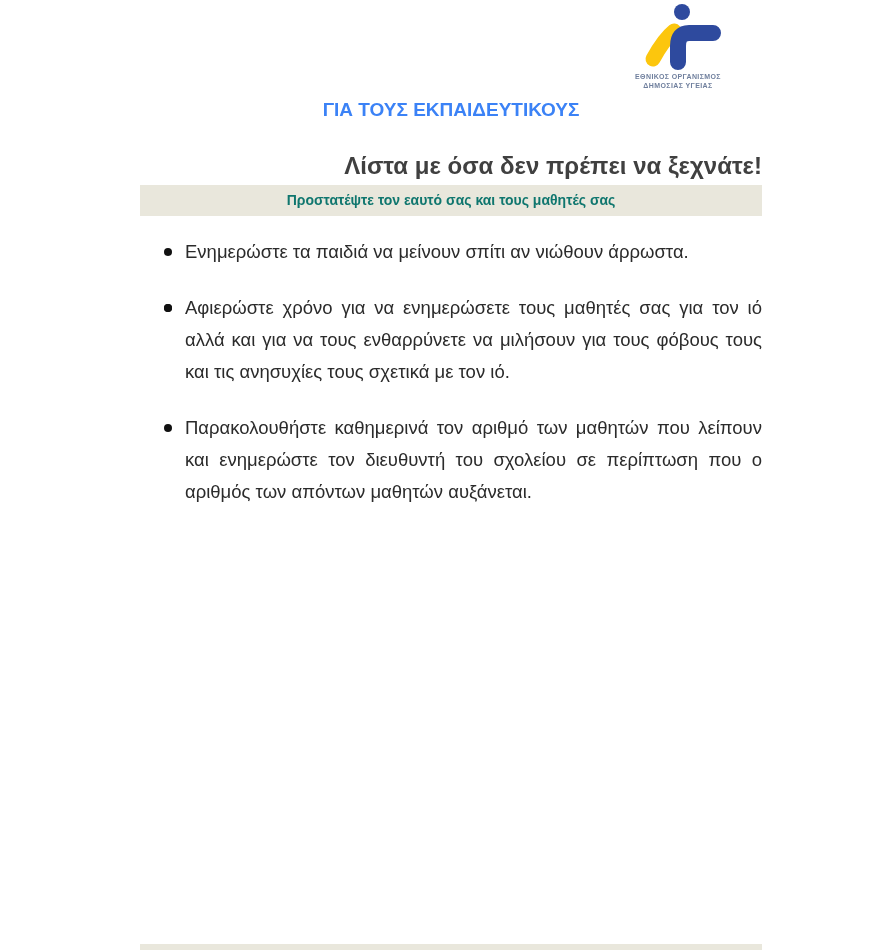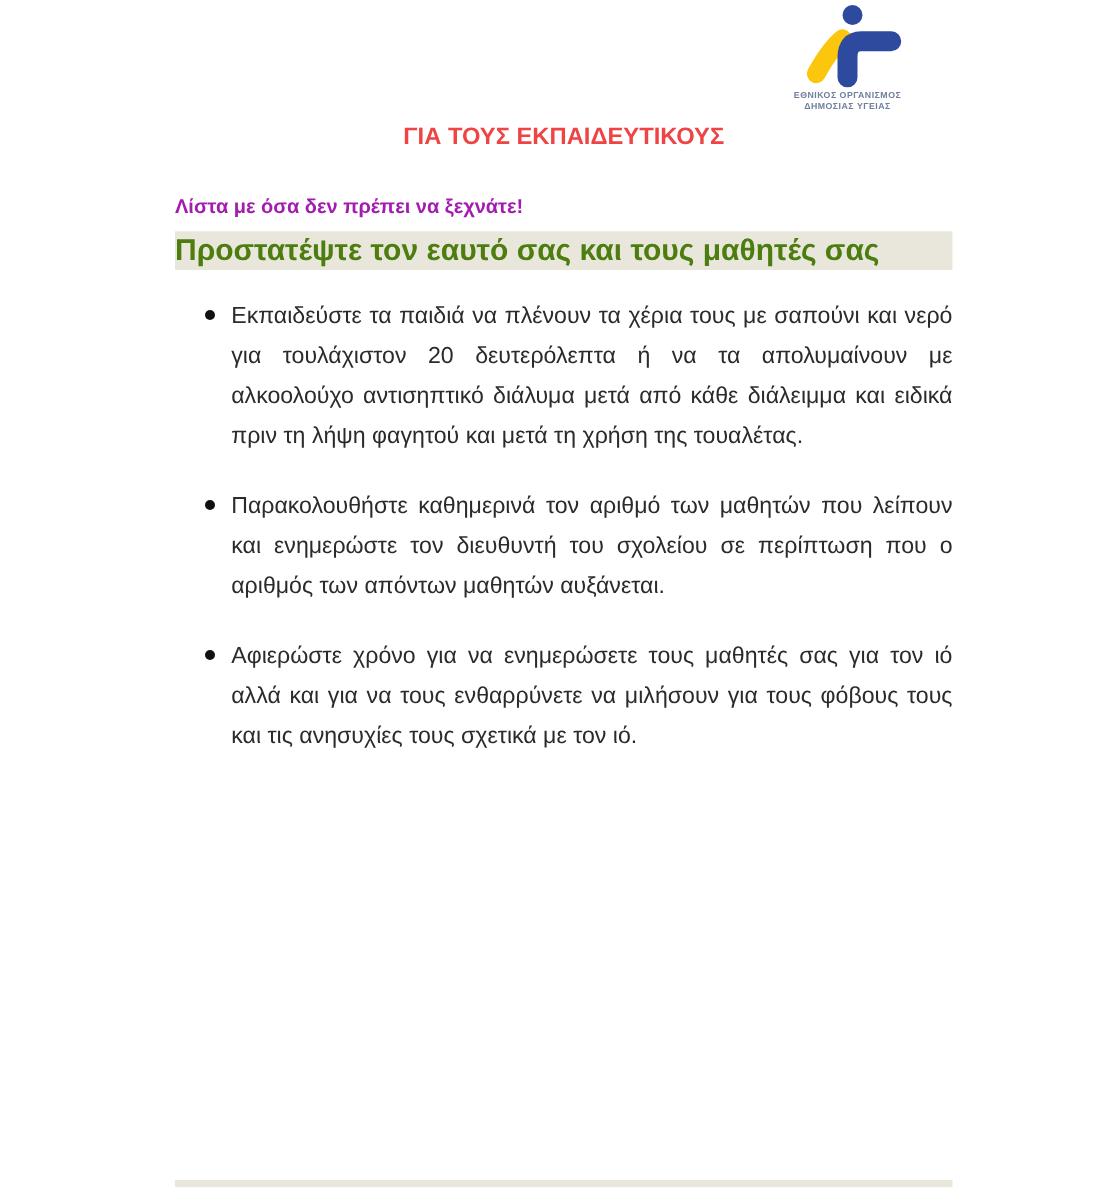--- a/index.html
+++ b/index.html
@@ -40,40 +40,40 @@
     position: absolute;
     left: 140px;
     top: 90px;
     width: 622px;
   }
   .doc-title {
     margin: 7px 0 0;
     font-size: 19px;
     line-height: 26px;
     font-weight: bold;
-    color: #ef4444;
+    color: #3b82f6;
     text-align: center;
   }
   .doc-subtitle {
     margin: 30px 0 0;
-    font-size: 16px;
+    font-size: 24px;
     line-height: 26px;
     font-weight: bold;
-    color: #a21caf;
-    text-align: left;
+    color: #404040;
+    text-align: right;
   }
   .banner {
     margin: 6px 0 0;
     height: 31px;
     line-height: 31px;
     background: #e9e7dc;
-    color: #4d7c0f;
-    font-size: 24px;
+    color: #0f766e;
+    font-size: 14px;
     font-weight: bold;
-    text-align: left;
+    text-align: center;
   }
 
   
   ul.checklist {
     margin: 20px 0 0;
     padding: 0;
     list-style: none;
   }
   ul.checklist li {
     position: relative;
@@ -124,28 +124,31 @@
   <div class="content">
     <div class="doc-title">ΓΙΑ ΤΟΥΣ ΕΚΠΑΙΔΕΥΤΙΚΟΥΣ</div>
 
     <div class="doc-subtitle">Λίστα με όσα δεν πρέπει να ξεχνάτε!</div>
 
     <div class="banner">Προστατέψτε τον εαυτό σας και τους μαθητές σας</div>
 
     <ul class="checklist">
       <li>
         <span class="bullet-dot"></span>
-        <span>Εκπαιδεύστε τα παιδιά να πλένουν τα χέρια τους με σαπούνι και νερό για τουλάχιστον 20 δευτερόλεπτα ή να τα απολυμαίνουν με αλκοολούχο αντισηπτικό διάλυμα μετά από κάθε διάλειμμα και ειδικά πριν τη λήψη φαγητού και μετά τη χρήση της τουαλέτας.</span>
+        <span>Ενημερώστε τα παιδιά να μείνουν σπίτι αν νιώθουν άρρωστα.</span>
+      </li>
+      <li>
+        <span class="bullet-dot"></span>
+      </li>
+      <li>
+        <span class="bullet-dot"></span>
+        <span>Αφιερώστε χρόνο για να ενημερώσετε τους μαθητές σας για τον ιό αλλά και για να τους ενθαρρύνετε να μιλήσουν για τους φόβους τους και τις ανησυχίες τους σχετικά με τον ιό.</span>
       </li>
       <li>
         <span class="bullet-dot"></span>
         <span>Παρακολουθήστε καθημερινά τον αριθμό των μαθητών που λείπουν και ενημερώστε τον διευθυντή του σχολείου σε περίπτωση που ο αριθμός των απόντων μαθητών αυξάνεται.</span>
-      </li>
-      <li>
-        <span class="bullet-dot"></span>
-        <span>Αφιερώστε χρόνο για να ενημερώσετε τους μαθητές σας για τον ιό αλλά και για να τους ενθαρρύνετε να μιλήσουν για τους φόβους τους και τις ανησυχίες τους σχετικά με τον ιό.</span>
       </li>
     </ul>
   </div>
 
   <div class="bottom-strip"></div>
 
 </div>
 
 </body></html>

